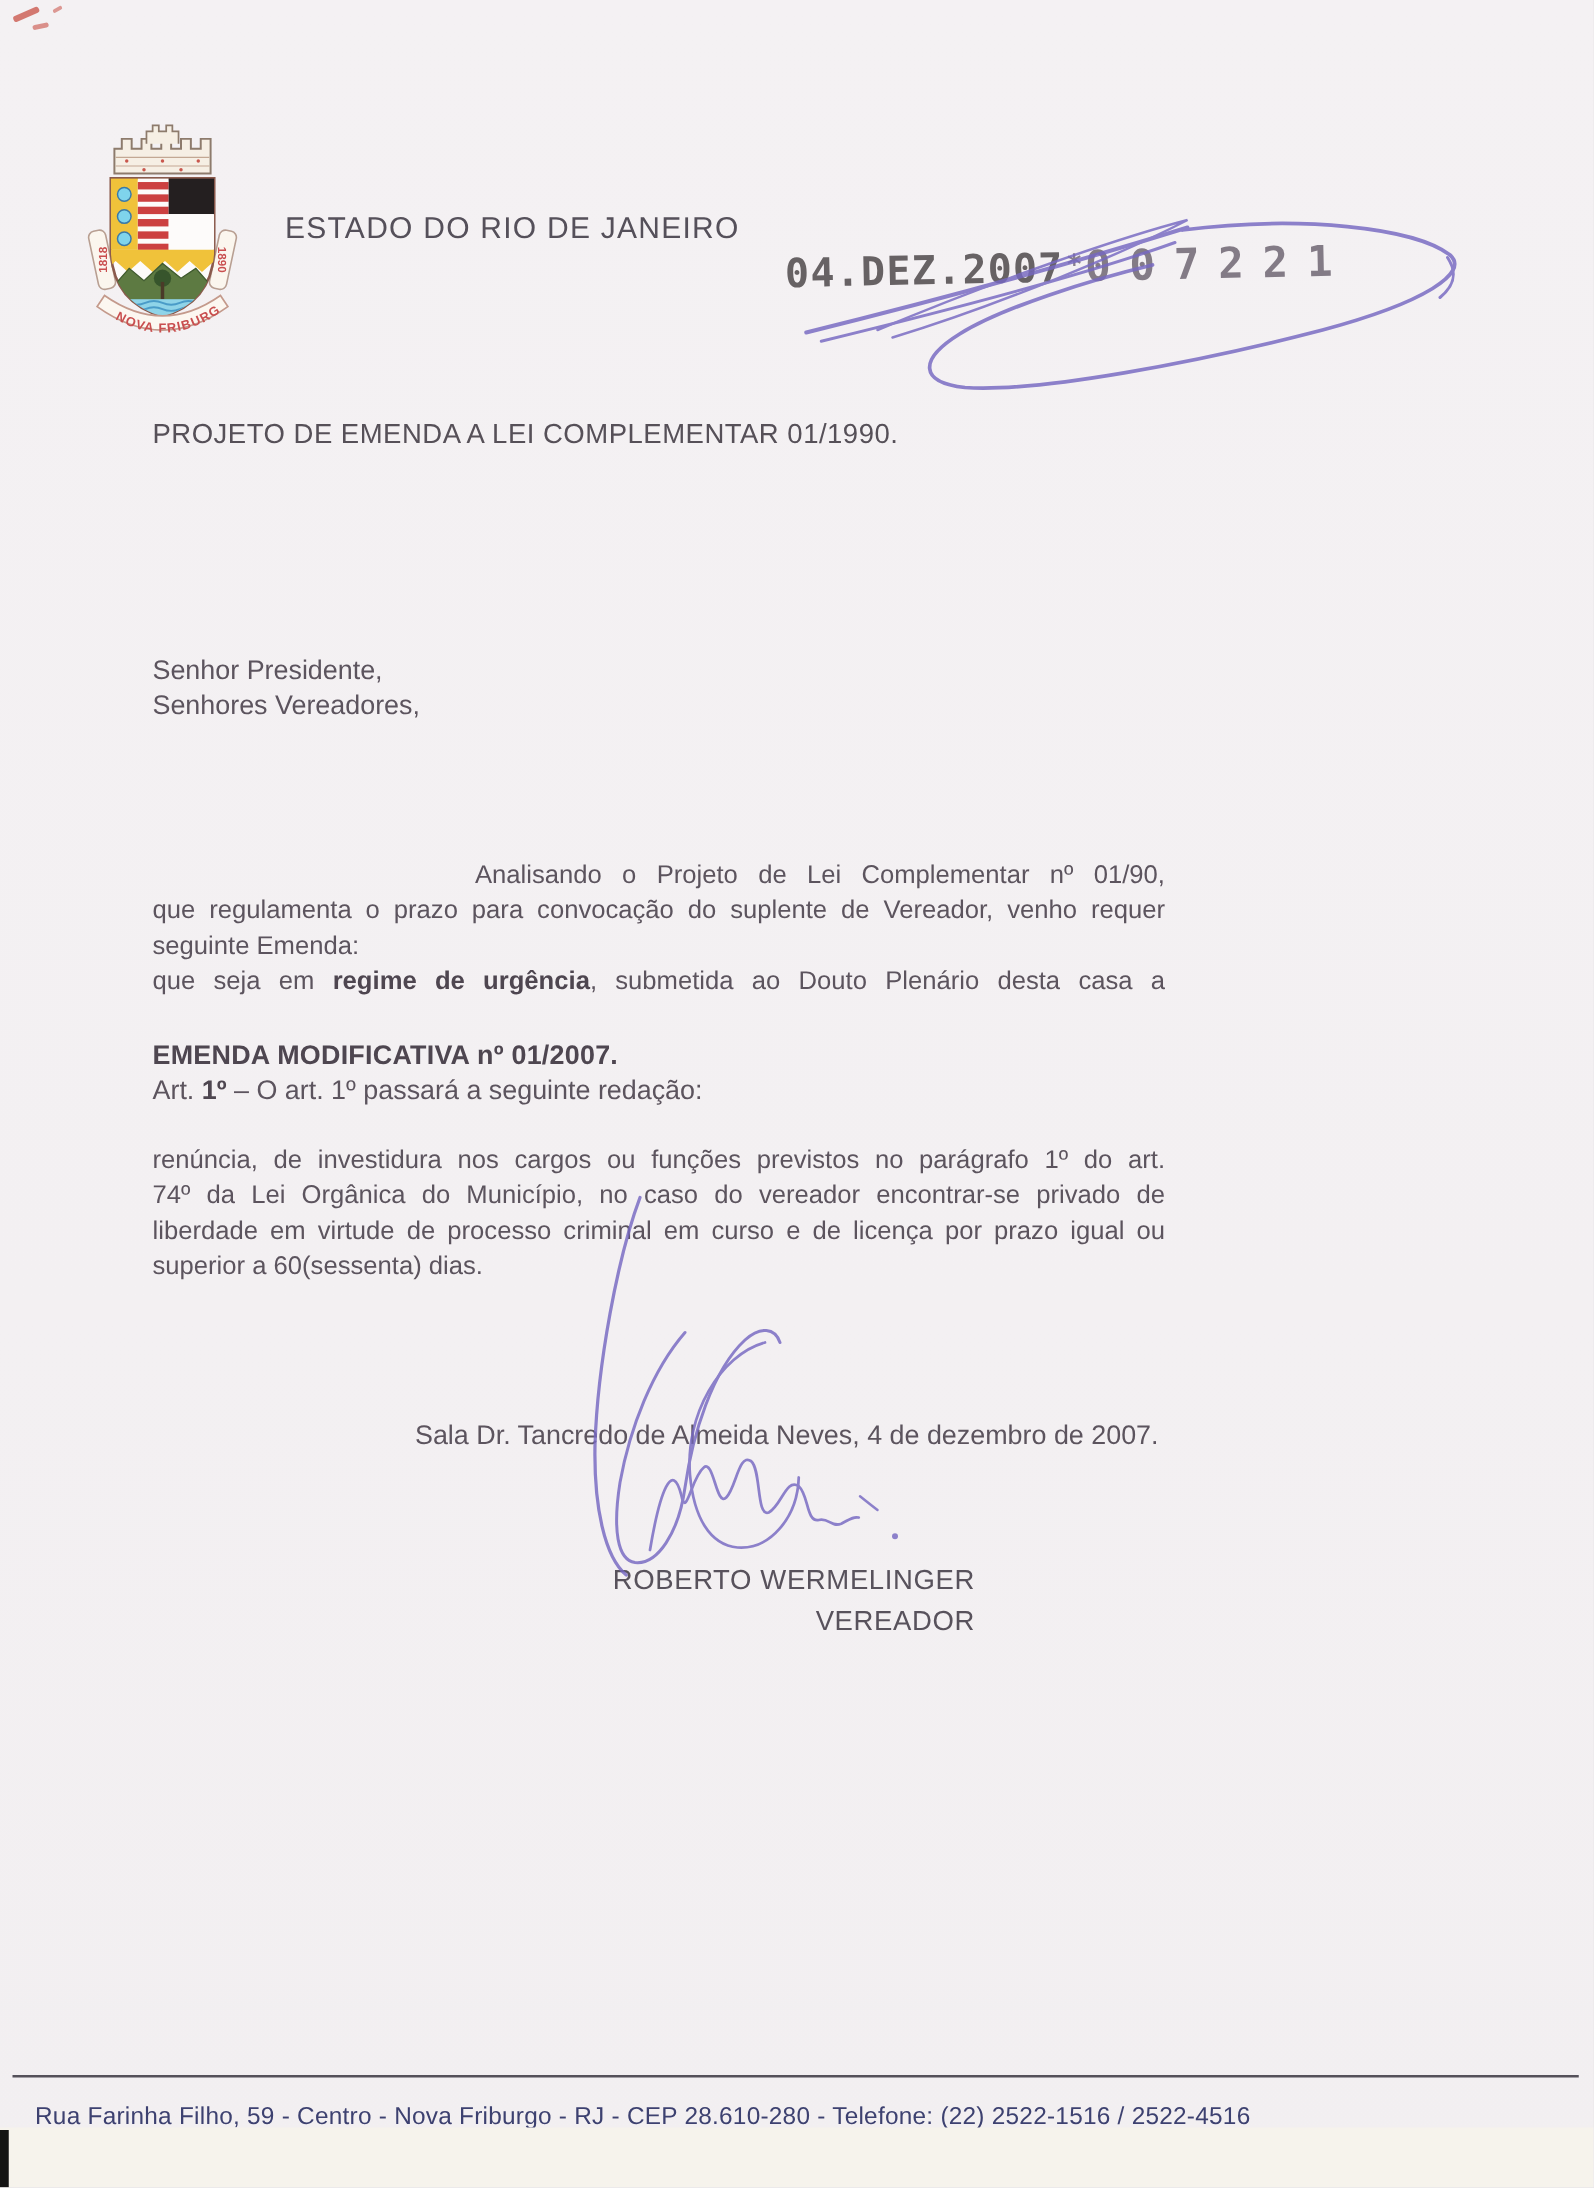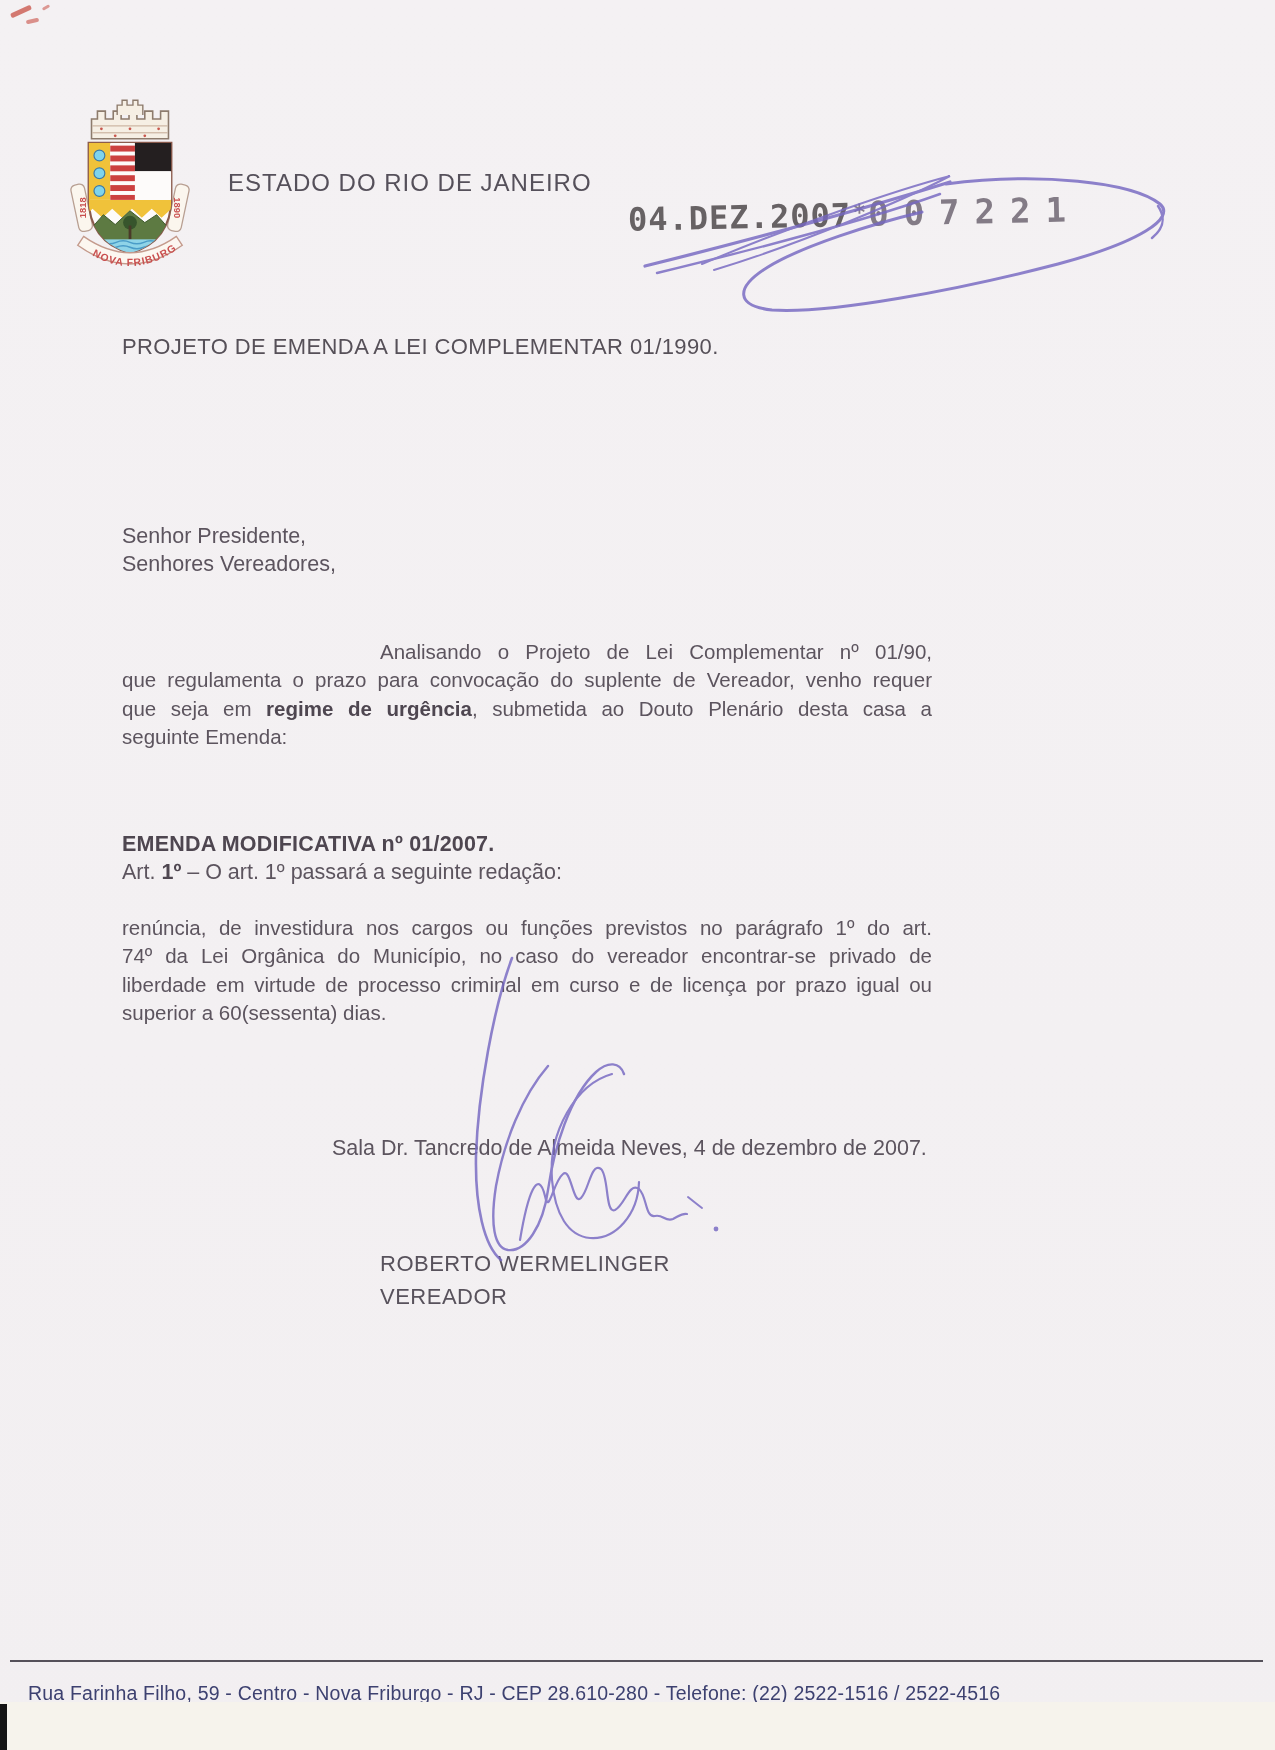--- a/index.html
+++ b/index.html
@@ -37,27 +37,27 @@
   .stamp .s-star{font-size:22px;vertical-align:6px;color:rgba(90,78,96,.7);padding:0 2px;}
   .stamp .s-num{font-size:34px;letter-spacing:15px;color:rgba(88,78,92,.72);}
   
   .subject{left:122px;top:334px;font-size:22px;letter-spacing:.4px;color:#565058;}
   .salut1{left:122px;top:524px;font-size:21.5px;}
   .salut2{left:122px;top:552px;font-size:21.5px;}
   .para{position:absolute;left:122px;width:810px;font-size:20.5px;color:#5c545e;}
   .para .line{height:28.4px;text-align:justify;text-align-last:justify;white-space:nowrap;overflow:visible;}
   .para .line.first{padding-left:258px;}
   .para .line.last{text-align-last:left;}
-  .p1{top:640px;}
+  .p1{top:688px;}
   .p2{top:916px;}
   .b{font-weight:bold;color:#4e4650;}
   .amend-heading{left:122px;top:832px;font-size:21.5px;font-weight:bold;color:#4e4650;letter-spacing:.2px;}
   .art-intro{left:122px;top:860px;font-size:21.5px;}
   .dateline{left:312px;top:1136px;font-size:21.5px;margin-left:20px;}
-  .sign-block{position:absolute;left:380px;top:1251px;width:400px;text-align:left;}
+  .sign-block{position:absolute;left:380px;top:1251px;width:400px;text-align:right;}
   .signer-name{font-size:22px;letter-spacing:.5px;color:#58525c;}
   .signer-title{font-size:22px;letter-spacing:.5px;color:#58525c;margin-top:7px;}
   
   .footer-rule{position:absolute;left:10px;top:1660px;width:1253px;height:2px;background:#3a3540;opacity:.85;}
   .footer-address{left:28px;top:1682px;font-size:19.5px;letter-spacing:.2px;color:#3d4170;}
   .bottom-strip{position:absolute;left:0;top:1702px;width:1275px;height:48px;background:#f6f3ec;}
   .edge-mark{position:absolute;left:0;top:1704px;width:7px;height:46px;background:#141414;}
   
   .red-mark{position:absolute;background:#c84f44;border-radius:2px;}
   .rm1{left:10px;top:9px;width:22px;height:5px;transform:rotate(-24deg);opacity:.75;}
@@ -144,22 +144,22 @@
     <span class="s-date">04.DEZ.2007</span><span class="s-star">*</span><span class="s-num">007221</span>
   </div>
 
   <div class="txt subject">PROJETO DE EMENDA A LEI COMPLEMENTAR 01/1990.</div>
   <div class="txt salut1">Senhor Presidente,</div>
   <div class="txt salut2">Senhores Vereadores,</div>
 
   <div class="para p1">
       <div class="line first"><span>Analisando o Projeto de Lei Complementar nº 01/90,</span></div>
       <div class="line"><span>que regulamenta o prazo para convocação do suplente de Vereador, venho requer</span></div>
+      <div class="line last"><span>seguinte Emenda:</span></div>
       <div class="line"><span>que seja em </span><span class="b">regime de urgência</span><span>, submetida ao Douto Plenário desta casa a</span></div>
-      <div class="line last"><span>seguinte Emenda:</span></div>
     </div>
 
   <div class="txt amend-heading">EMENDA MODIFICATIVA nº 01/2007.</div>
   <div class="txt art-intro"><span>Art. </span><span class="b">1º</span><span> – O art. 1º passará a seguinte redação:</span></div>
 
   <div class="para p2">
       <div class="line"><span>renúncia, de investidura nos cargos ou funções previstos no parágrafo 1º do art.</span></div>
       <div class="line"><span>74º da Lei Orgânica do Município, no caso do vereador encontrar-se privado de</span></div>
       <div class="line"><span>liberdade em virtude de processo criminal em curso e de licença por prazo igual ou</span></div>
       <div class="line last"><span>superior a 60(sessenta) dias.</span></div>

